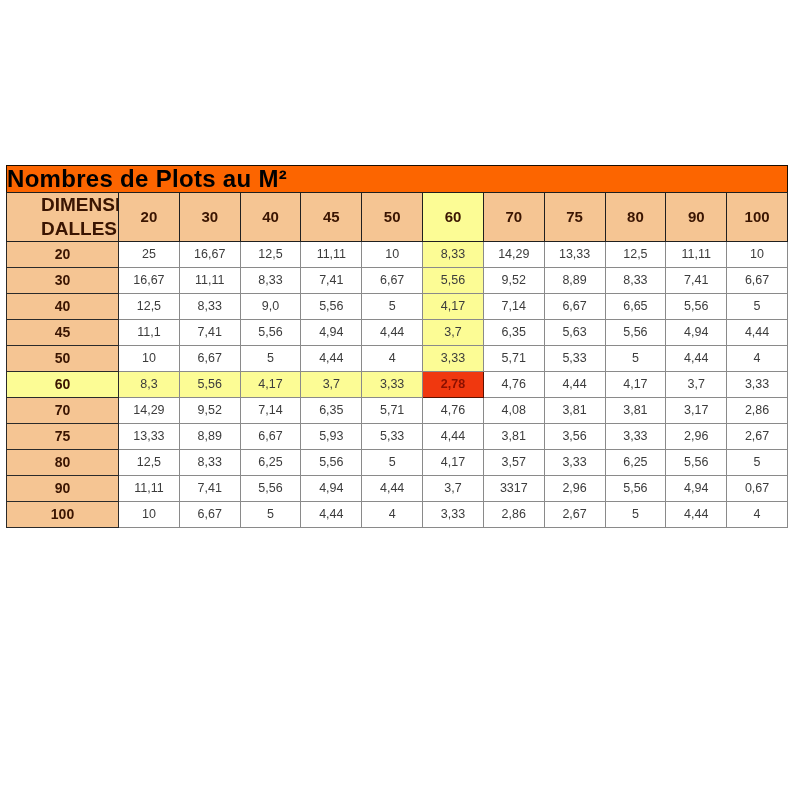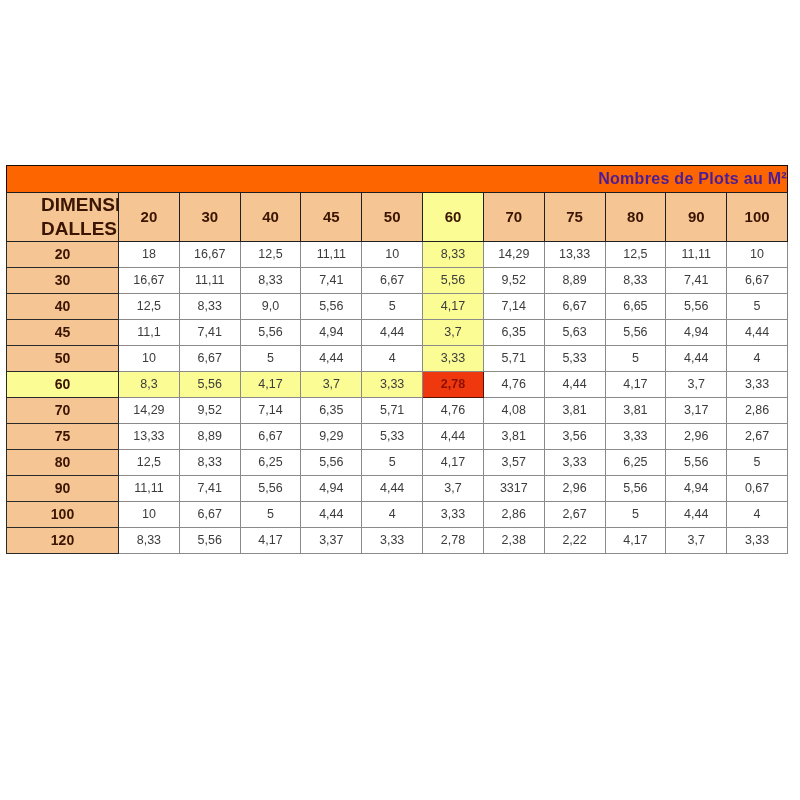--- a/index.html
+++ b/index.html
@@ -17,24 +17,24 @@
   }
   .table-wrap {
     position: absolute;
     left: 6px;
     top: 165px;
     width: 782px;
   }
   .title-bar {
     background: #FC6500;
     border: 1px solid #1a0d00;
-    color: #4c1d95;
-    font-size: 16px;
-    font-weight: bold;
-    text-align: right;
+    color: #000000;
+    font-size: 24px;
+    font-weight: bold;
+    text-align: left;
     height: 26px;
     line-height: 26px;
     letter-spacing: 0.3px;
   }
   table.plots {
     border-collapse: collapse;
     table-layout: fixed;
     width: 100%;
     margin-top: -1px;
   }
@@ -116,21 +116,21 @@
             <th>75</th>
             <th>80</th>
             <th>90</th>
             <th>100</th>
           </tr>
       </thead>
       <tbody>
 
       <tr>
             <th>20</th>
-            <td>18</td>
+            <td>25</td>
             <td>16,67</td>
             <td>12,5</td>
             <td>11,11</td>
             <td>10</td>
             <td class="hl-yellow">8,33</td>
             <td>14,29</td>
             <td>13,33</td>
             <td>12,5</td>
             <td>11,11</td>
             <td>10</td>
@@ -217,21 +217,21 @@
             <td>3,81</td>
             <td>3,81</td>
             <td>3,17</td>
             <td>2,86</td>
           </tr>
           <tr>
             <th>75</th>
             <td>13,33</td>
             <td>8,89</td>
             <td>6,67</td>
-            <td>9,29</td>
+            <td>5,93</td>
             <td>5,33</td>
             <td>4,44</td>
             <td>3,81</td>
             <td>3,56</td>
             <td>3,33</td>
             <td>2,96</td>
             <td>2,67</td>
           </tr>
           <tr>
             <th>80</th>
@@ -268,31 +268,17 @@
             <td>5</td>
             <td>4,44</td>
             <td>4</td>
             <td>3,33</td>
             <td>2,86</td>
             <td>2,67</td>
             <td>5</td>
             <td>4,44</td>
             <td>4</td>
           </tr>
-          <tr>
-            <th>120</th>
-            <td>8,33</td>
-            <td>5,56</td>
-            <td>4,17</td>
-            <td>3,37</td>
-            <td>3,33</td>
-            <td>2,78</td>
-            <td>2,38</td>
-            <td>2,22</td>
-            <td>4,17</td>
-            <td>3,7</td>
-            <td>3,33</td>
-          </tr>
         </tbody>
     </table>
 
   </div>
 </div>
 
 </body></html>

